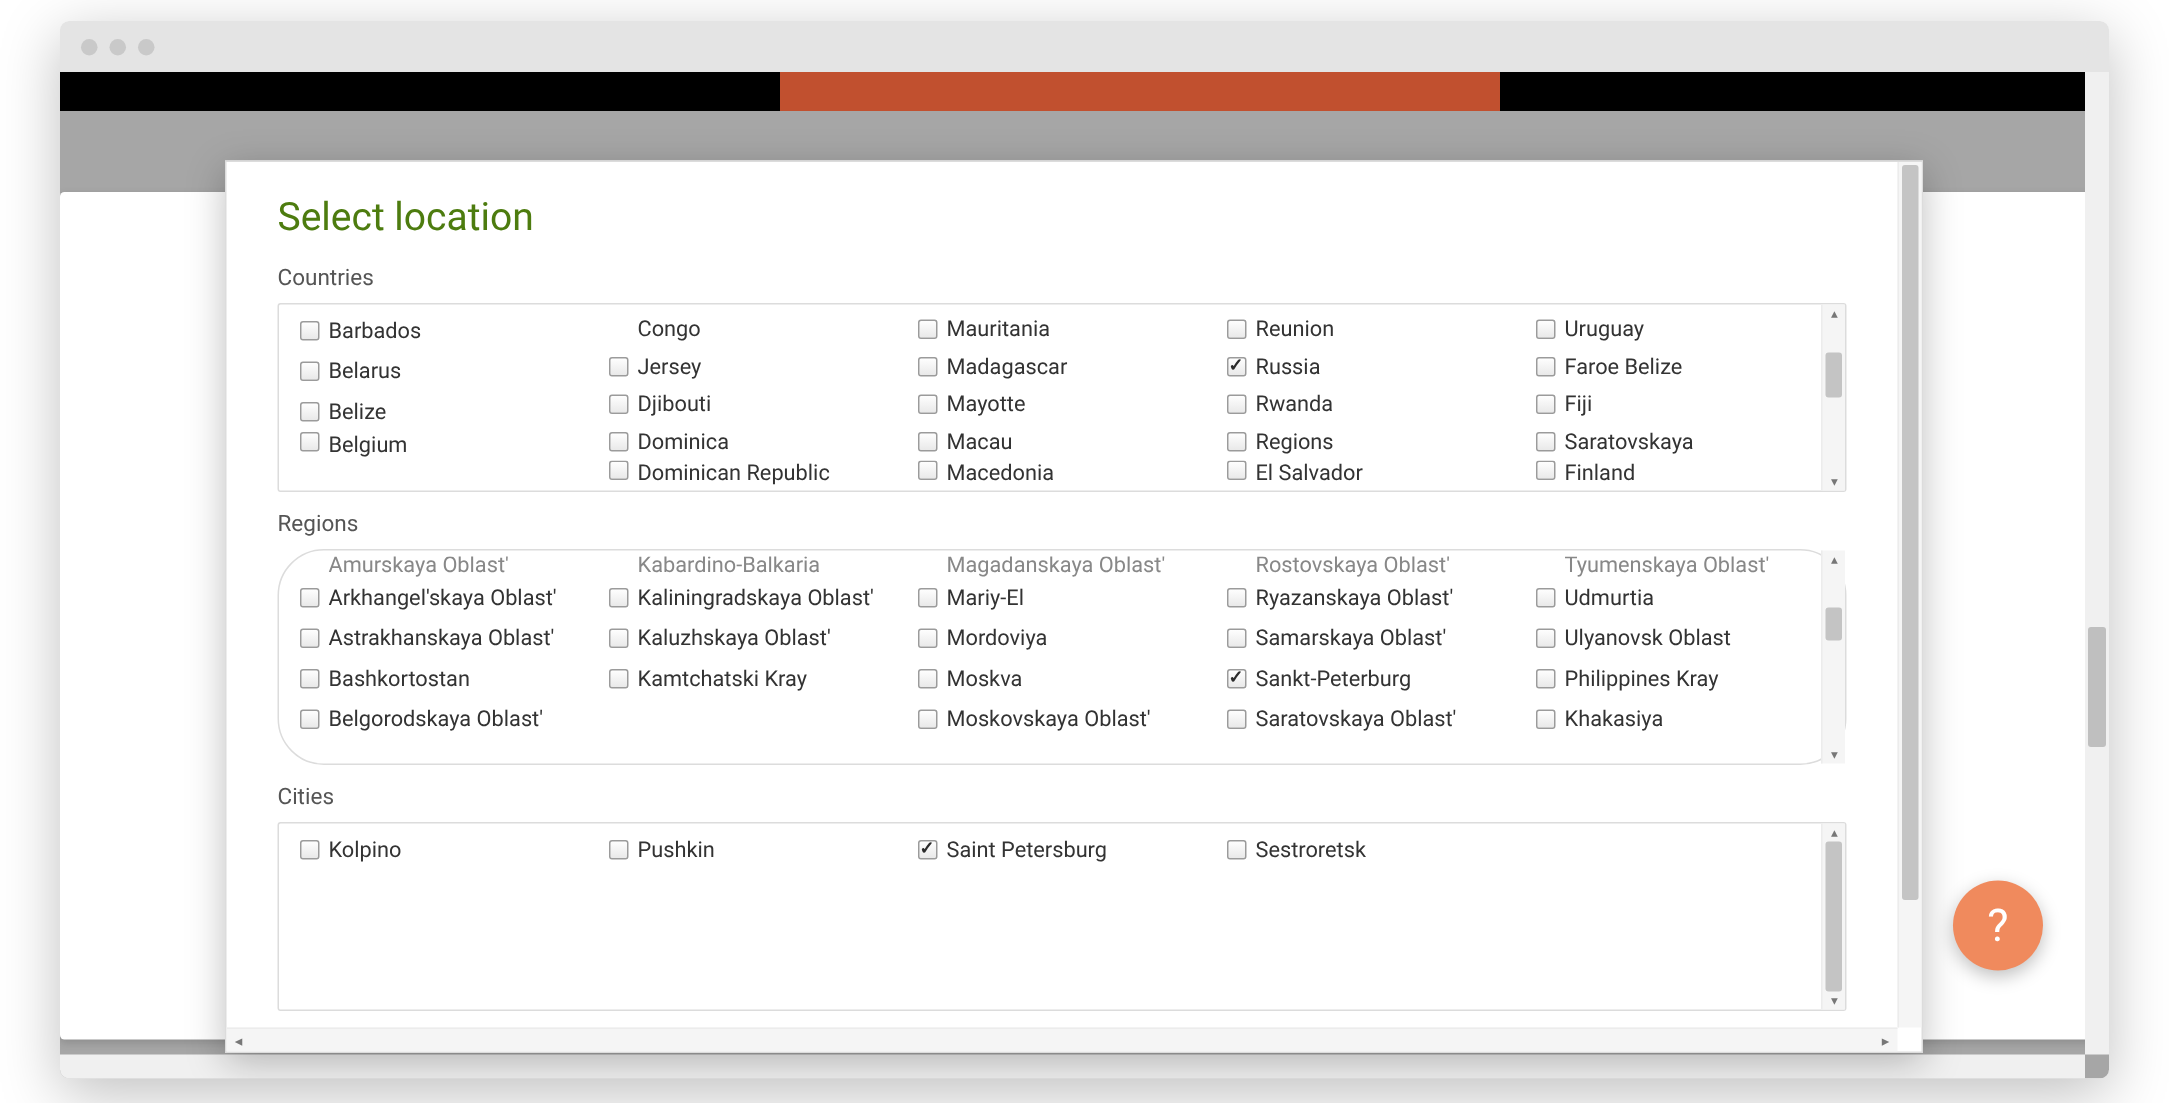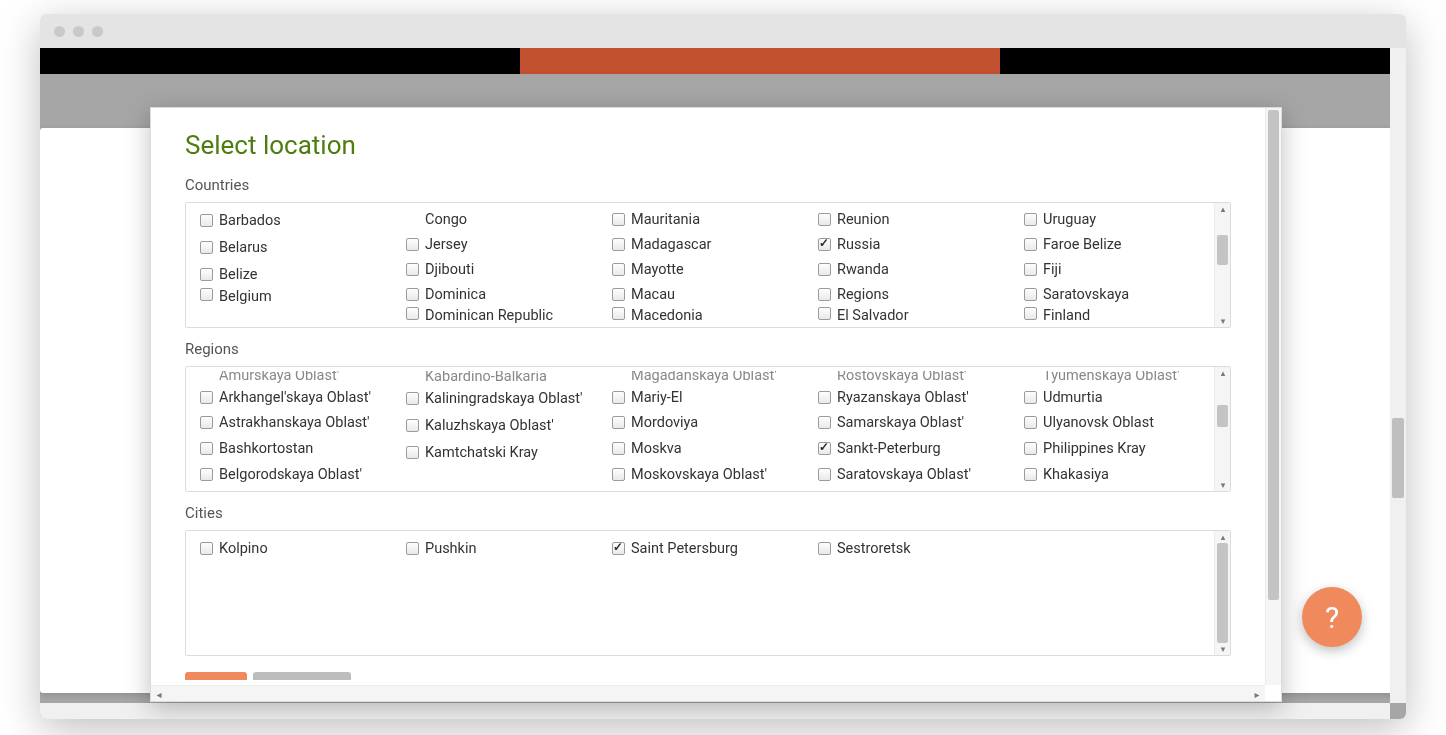--- a/index.html
+++ b/index.html
@@ -182,21 +182,21 @@
   .listbox .lb-scroll .arrowT { top: 0; }
   .listbox .lb-scroll .arrowB { bottom: 0; }
   .listbox .lb-scroll .thumb {
     position: absolute;
     left: 2px; right: 2px;
     background: #c4c4c4;
     border-radius: 2px;
   }
 
   #countries-box { height: 126px; }
-  #regions-box   { height: 126px; }
+  #regions-box   { height: 144px; border-radius: 31px; }
   #cities-box    { height: 126px; }
 
   .columns {
     display: flex;
     gap: 16px;
     height: 100%;
   }
   .col {
     flex: 1 1 0;
     min-width: 0;

